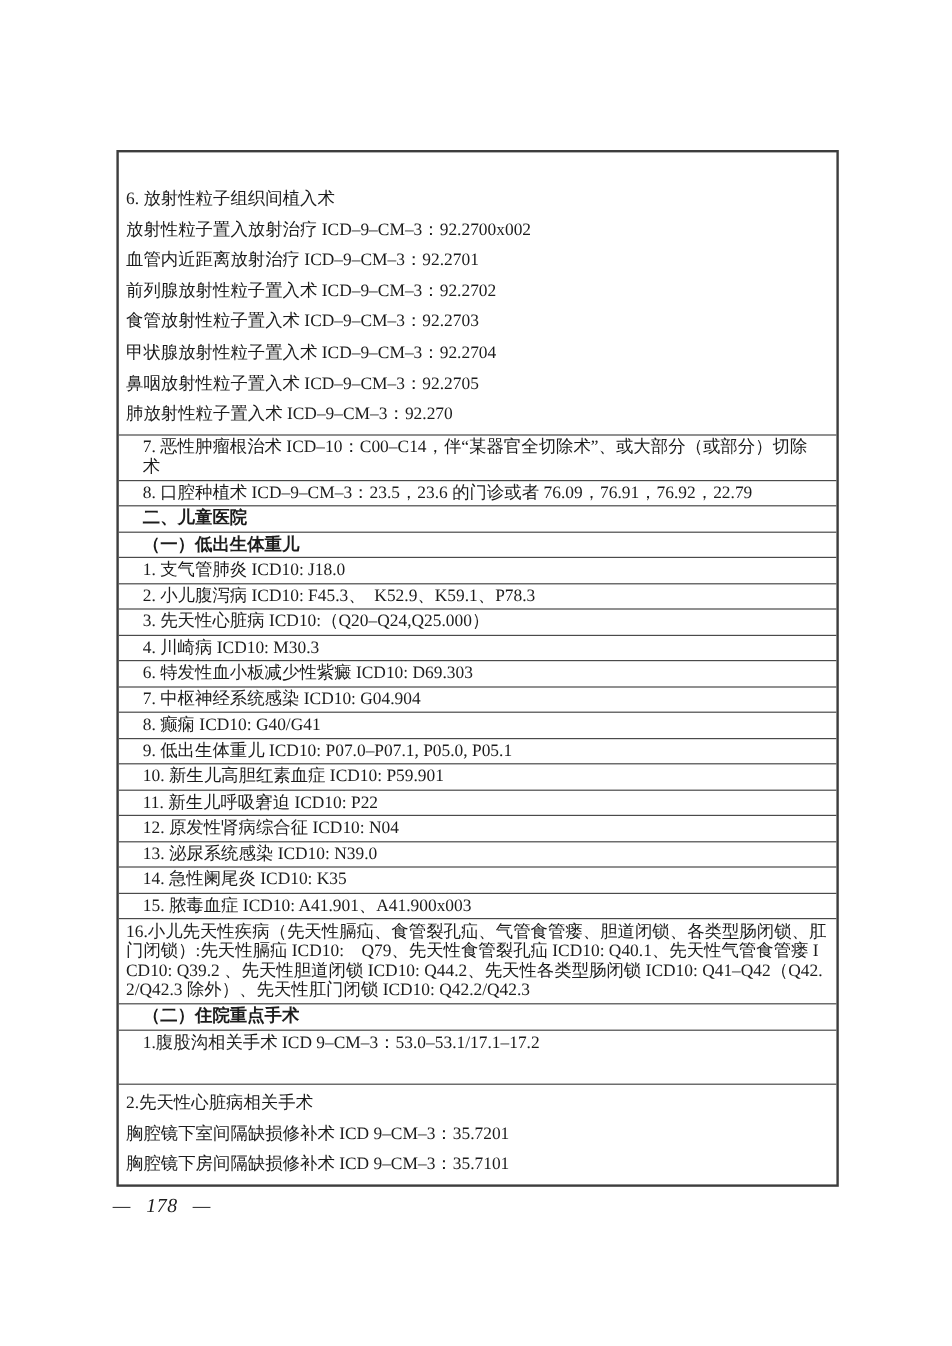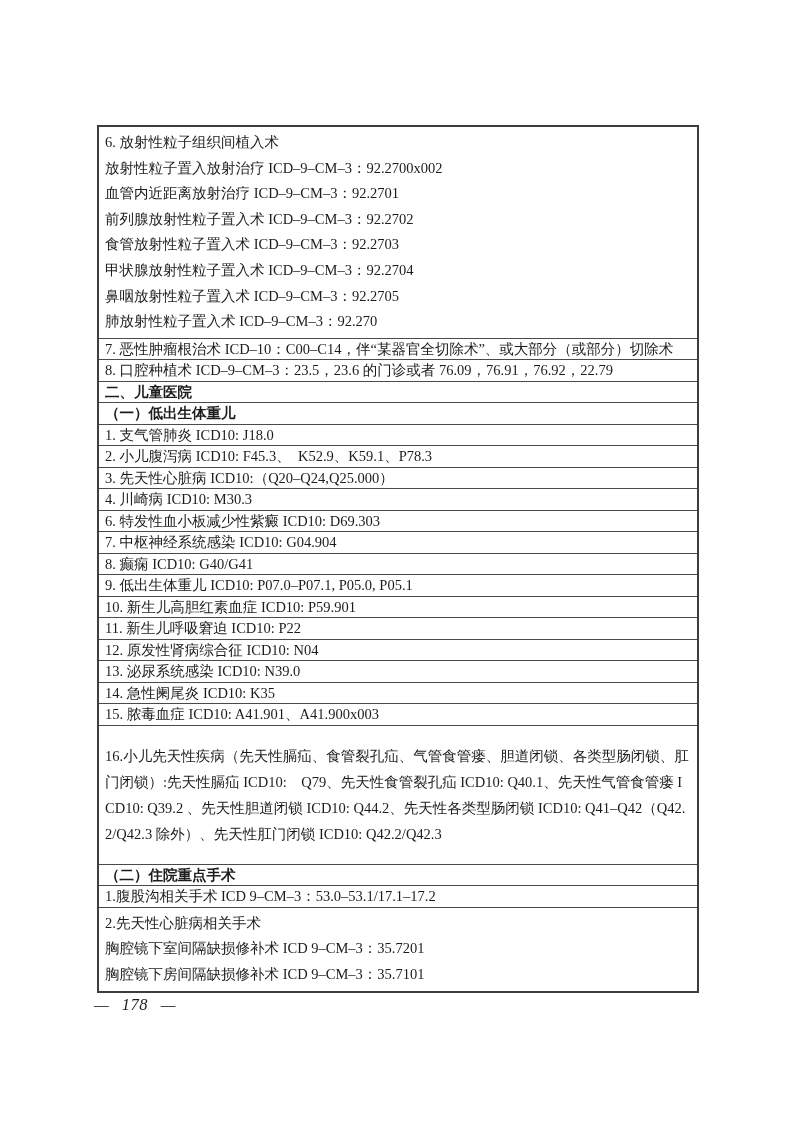--- a/index.html
+++ b/index.html
@@ -17,31 +17,31 @@
     position: absolute;
     left: 97px;
     top: 125px;
     width: 602px;
     box-sizing: border-box;
     border: 2px solid #3d3d3d;
     background: #ffffff;
   }
   .row {
     border-top: 1px solid #4a4a4a;
-    padding: 2px 6px;
+    padding: 2px 20px;
     font-size: 14.5px;
     white-space: pre-wrap;
     word-break: break-all;
   }
   .row:first-child { border-top: none; }
   .row--item { line-height: 16.5px; }
   .row--section { line-height: 16.5px; font-weight: 700; }
-  .row--multi { padding: 3px 6px; }
+  .row--multi { padding: 3px 6px; margin-top: 24px; }
   .row--multi .line { line-height: 25.6px; }
-  .row--para { padding: 17px 6px; line-height: 26px; }
+  .row--para { padding: 3px 6px; line-height: 16px; }
   .page-number {
     position: absolute;
     left: 94px;
     top: 995px;
     font-size: 16.5px;
     letter-spacing: 0.5px;
     word-spacing: 8px;
     color: #1c1c1c;
     font-style: italic;
   }

